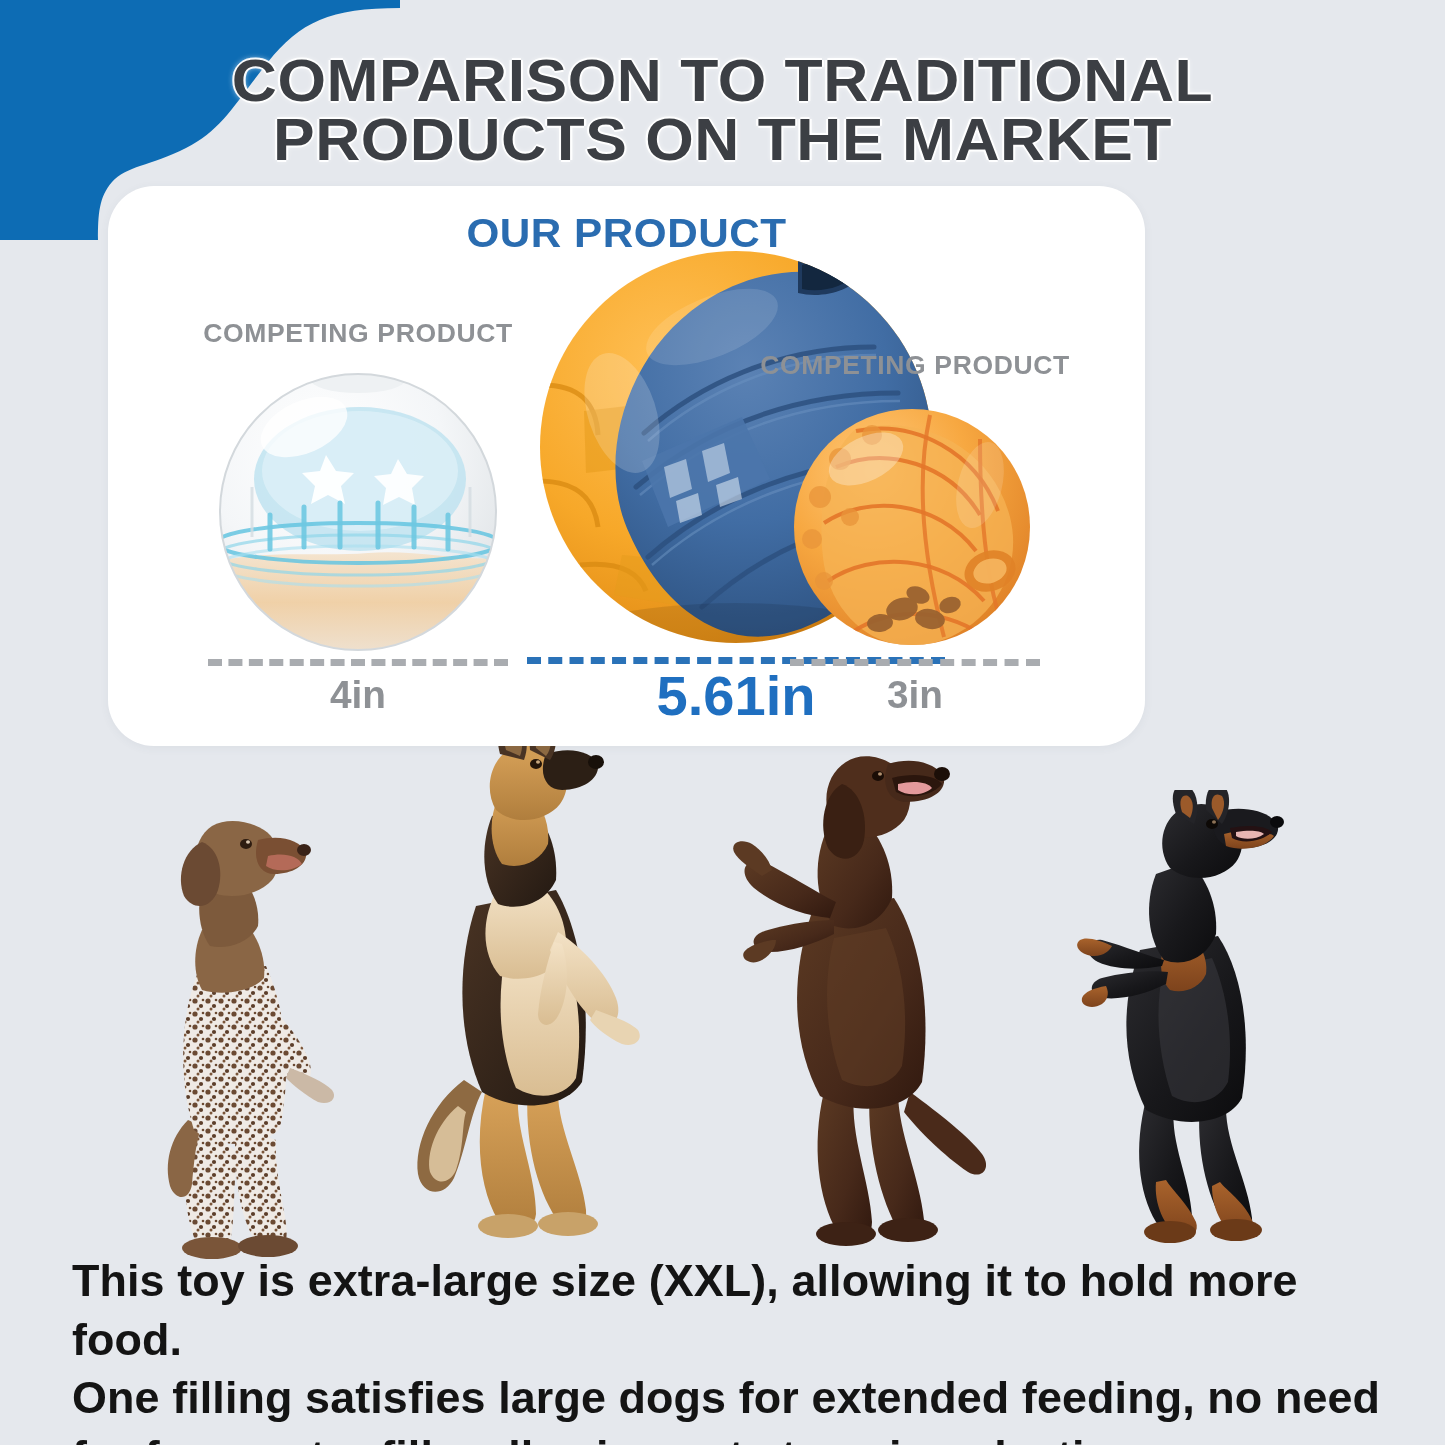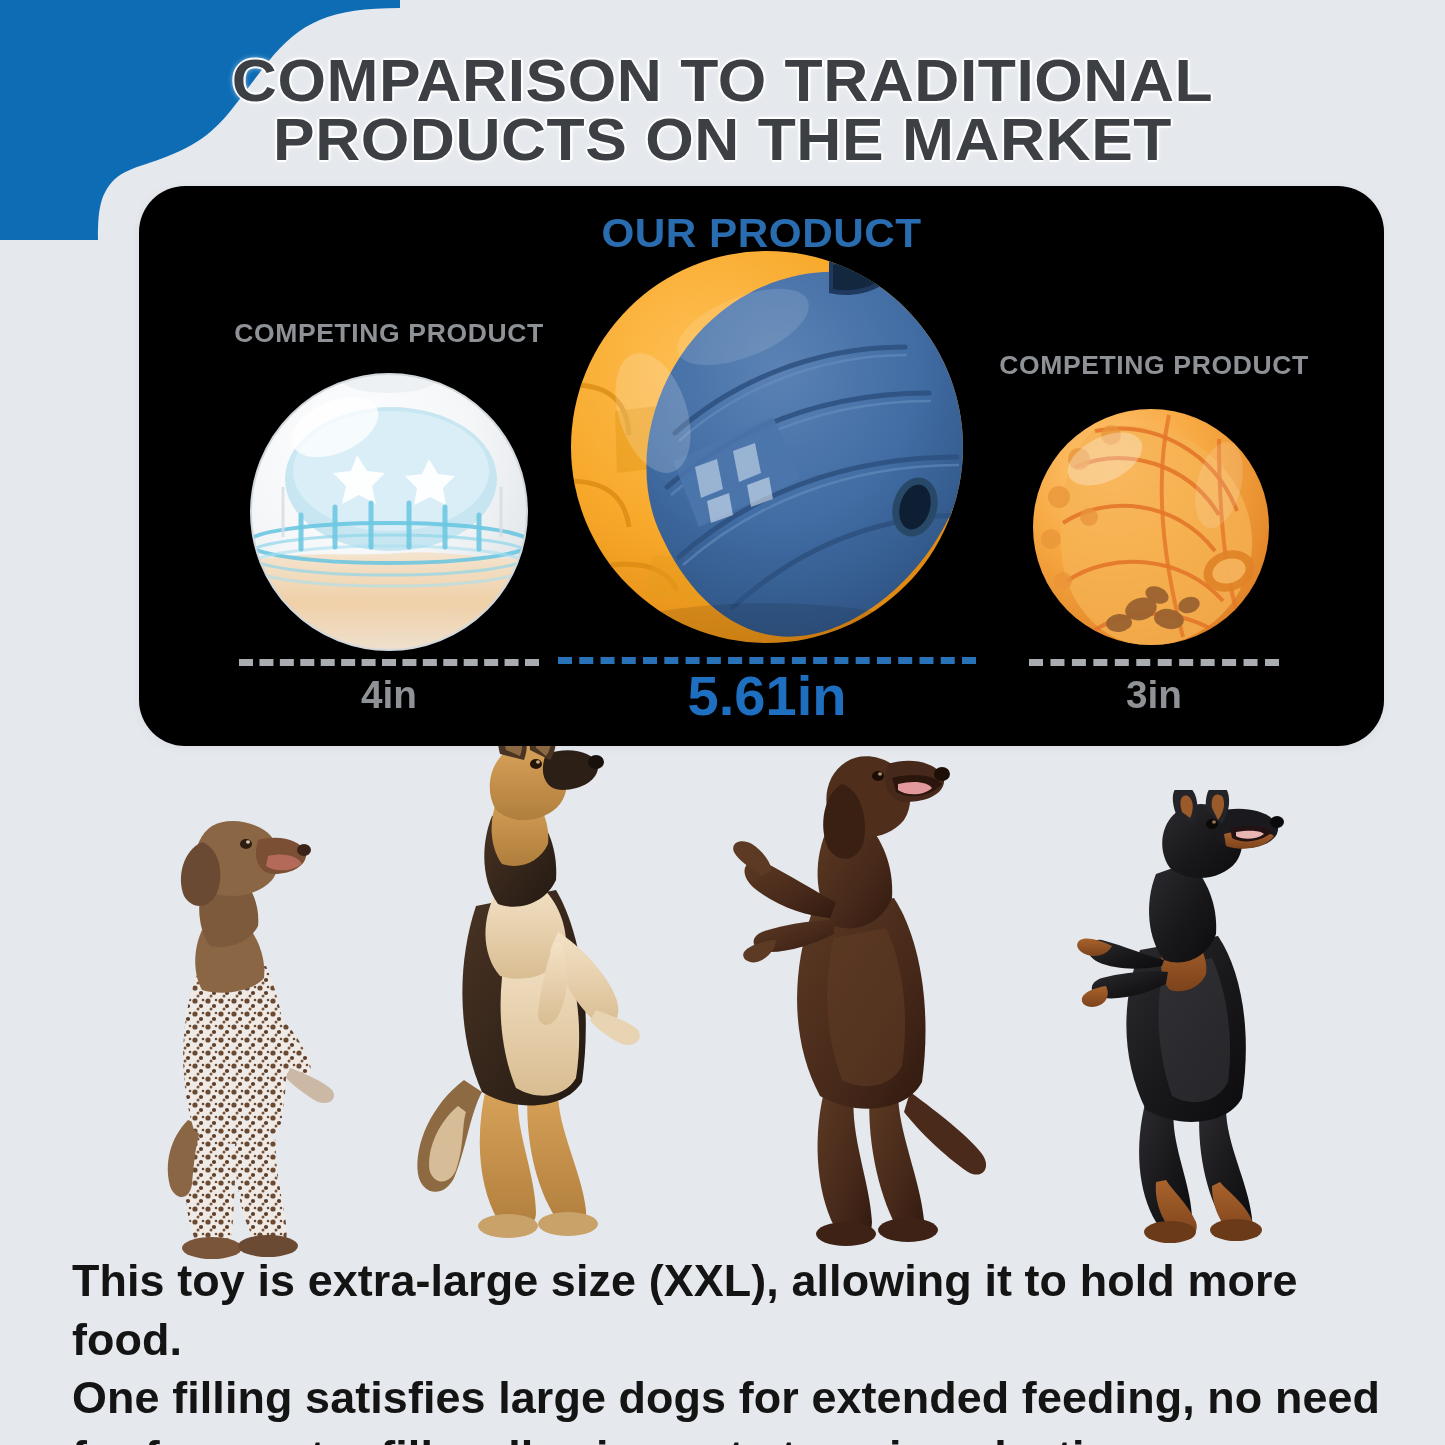--- a/index.html
+++ b/index.html
@@ -57,27 +57,26 @@
        0 -2px 0 rgba(255,255,255,0.95),
        0 2px 0 rgba(255,255,255,0.95),
        0 0 6px rgba(255,255,255,0.9);
   }
 
   
   .card {
     position: absolute;
     left: 108px;
     top: 186px;
-    width: 1245px;
+    width: 1037px;
     height: 560px;
-    background: #000000;
+    background: #ffffff;
     border-radius: 46px;
     z-index: 2;
     box-shadow: 0 2px 10px rgba(70,80,100,0.06);
-    margin-left: 31px;
   }
 
   .our-product-label {
     position: absolute;
     left: 0;
     top: 24px;
     width: 100%;
     text-align: center;
     font-family: "Liberation Sans Narrow", "Liberation Sans", sans-serif;
     font-weight: 700;

